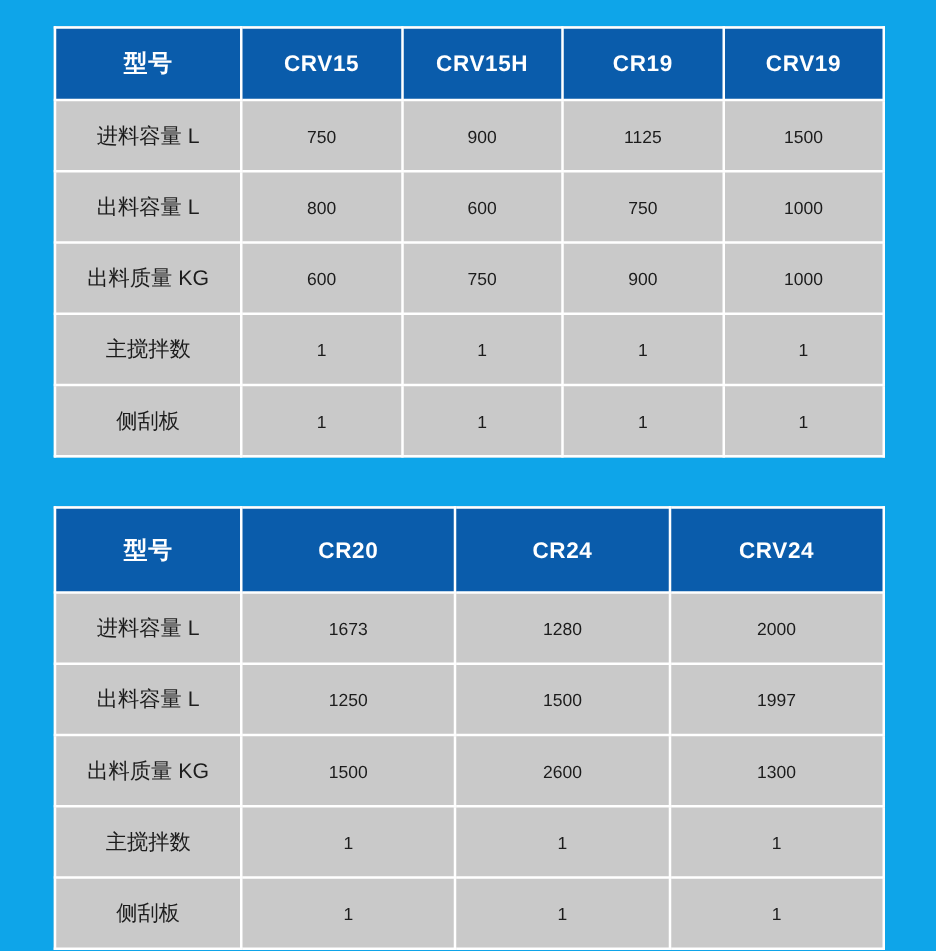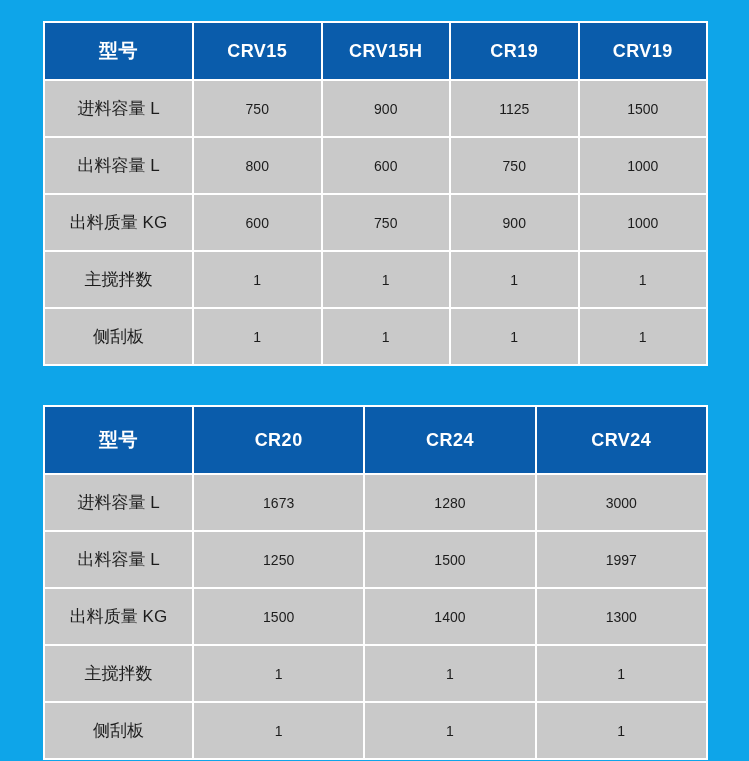--- a/index.html
+++ b/index.html
@@ -157,32 +157,32 @@
           <th>CR20</th>
           <th>CR24</th>
           <th>CRV24</th>
         </tr>
       </thead>
       <tbody>
         <tr class="body-row">
           <td class="row-label">进料容量 L</td>
           <td>1673</td>
           <td>1280</td>
-          <td>3000</td>
+          <td>2000</td>
         </tr>
         <tr class="body-row">
           <td class="row-label">出料容量 L</td>
           <td>1250</td>
           <td>1500</td>
           <td>1997</td>
         </tr>
         <tr class="body-row">
           <td class="row-label">出料质量 KG</td>
           <td>1500</td>
-          <td>1400</td>
+          <td>2600</td>
           <td>1300</td>
         </tr>
         <tr class="body-row">
           <td class="row-label">主搅拌数</td>
           <td>1</td>
           <td>1</td>
           <td>1</td>
         </tr>
         <tr class="body-row">
           <td class="row-label">侧刮板</td>

